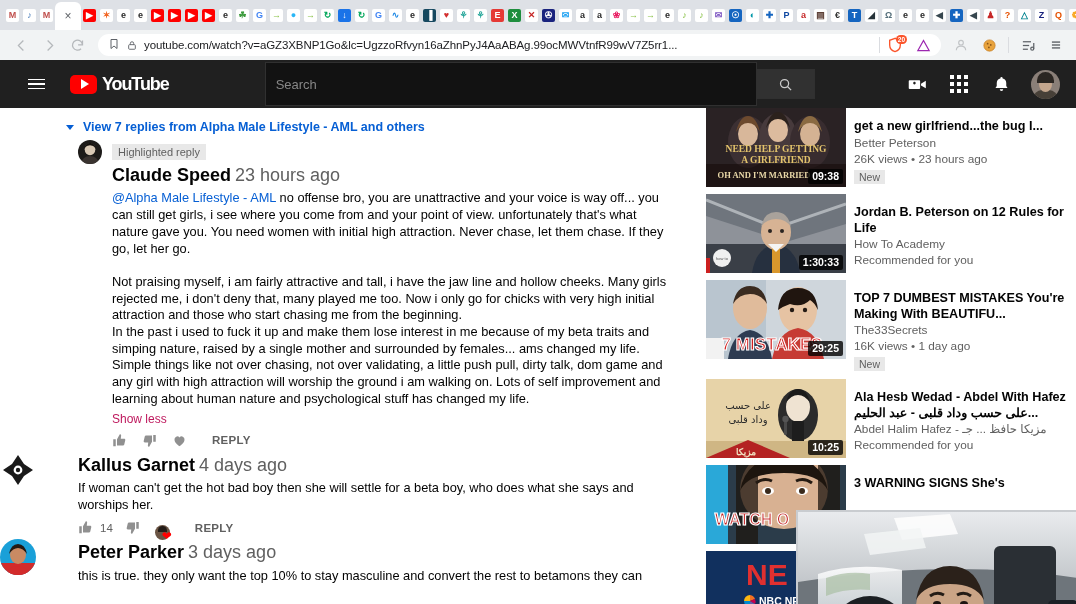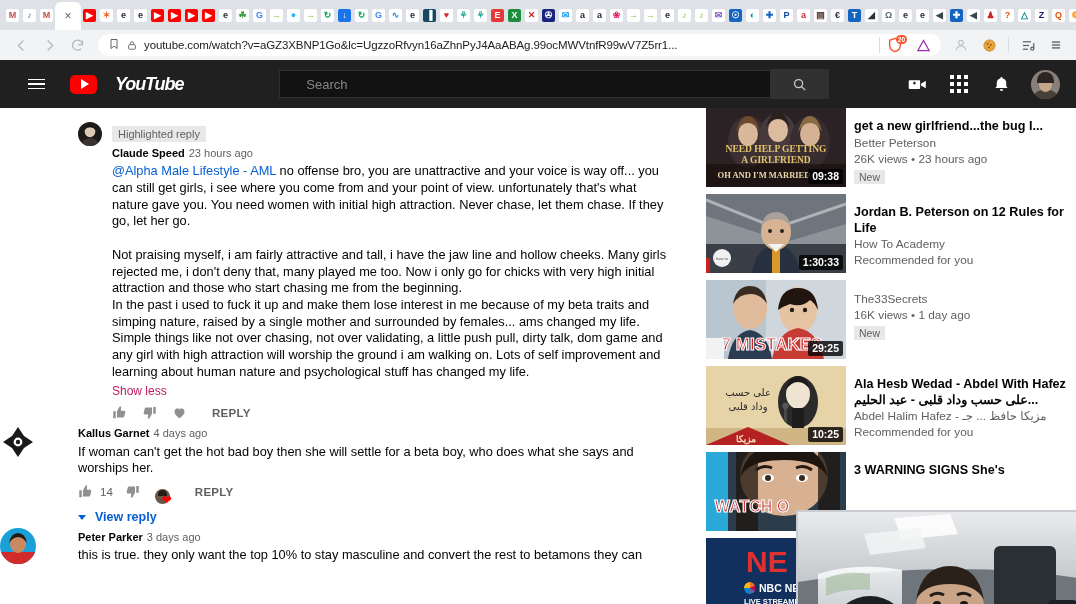--- a/index.html
+++ b/index.html
@@ -118,22 +118,22 @@
   #guide-btn {
     width: 40px; height: 40px;
     display: flex; align-items: center; justify-content: center;
     flex: 0 0 auto;
   }
   .hamburger-bar {
     display: block; width: 17px; height: 1.5px;
     background: #fff; margin: 3px 0;
   }
   #yt-logo {
-    display: flex; align-items: center; gap: 18px;
-    margin-left: 14px; flex: 0 0 auto; font-style: italic;
+    display: flex; align-items: center; gap: 5px;
+    margin-left: 14px; flex: 0 0 auto;
   }
   #yt-logo-mark {
     width: 27px; height: 19px; background: #ff0000;
     border-radius: 5px;
     display: flex; align-items: center; justify-content: center;
   }
   #yt-logo-tri {
     width: 0; height: 0;
     border-left: 8px solid #fff;
     border-top: 5px solid transparent;
@@ -143,27 +143,27 @@
   #yt-logo-text {
     color: #fff; font-size: 18px; font-weight: bold;
     letter-spacing: -1.1px;
   }
   #yt-search-wrap {
     display: flex; align-items: center;
     margin-left: 96px;
     flex: 0 0 auto;
   }
   #yt-search-input {
-    width: 492px; height: 28px;
+    width: 492px; height: 44px;
     background: #121212;
     border: 1px solid #303030;
     color: #c8c8c8;
     font-size: 13px;
     font-family: "Liberation Sans", sans-serif;
-    padding: 0 26px;
+    padding: 0 10px;
     outline: none;
   }
   #yt-search-input::placeholder { color: #878787; }
   #yt-search-btn {
     width: 58px; height: 30px;
     background: #313131;
     border: 1px solid #303030;
     border-left: none;
     display: flex; align-items: center; justify-content: center;
   }
@@ -244,21 +244,21 @@
   .cbody { flex: 1 1 auto; min-width: 0; }
   .highlight-chip {
     display: inline-block;
     background: #e8e8e8;
     color: #606060;
     font-size: 11px;
     padding: 2px 6px;
     margin-bottom: 4px;
   }
   .c-head {
-    font-size: 11px;
+    font-size: 18px;
     margin-bottom: 3px;
     line-height: 1.3;
   }
   .c-author { font-weight: bold; color: #030303; }
   .c-time { color: #606060; margin-left: 4px; font-weight: normal; }
   .c-text {
     font-size: 12.8px; color: #030303;
     line-height: 16.7px;
     white-space: pre-wrap;
     word-wrap: break-word;
@@ -707,20 +707,24 @@
         <span class="av-face"></span>
         <span class="av-hair"></span>
       </div>
     </div>
   </div>
 
   <div id="yt-body">
 
     <div id="comments-col">
 
+      <div class="view-replies">
+        <span class="caret-down"></span>
+        <span>View 7 replies from Alpha Male Lifestyle - AML and others</span>
+      </div>
 
       <div id="comment-list">
           <div class="comment indent">
             <div class="avatar"><svg viewBox="0 0 36 36" width="100%" height="100%">
                 <rect width="36" height="36" fill="#1d1b19"></rect>
                 <ellipse cx="18" cy="14" rx="8" ry="9" fill="#d9c9b5"></ellipse>
                 <path d="M9 13q3-9 9-9t9 9q-4-5-9-5t-9 5z" fill="#15120f"></path>
                 <path d="M4 36q3-12 14-12t14 12z" fill="#3a3330"></path>
               </svg></div>
             <div class="cbody"><div class="highlight-chip">Highlighted reply</div><div class="c-head"><span class="c-author">Claude Speed</span><span class="c-time">23 hours ago</span></div><div class="c-text"><span class="mention">@Alpha Male Lifestyle - AML</span> no offense bro, you are unattractive and your voice is way off... you can still get girls, i see where you come from and your point of view. unfortunately that's what nature gave you. You need women with initial high attraction. Never chase, let them chase. If they go, let her go.
@@ -768,24 +772,20 @@
                   </svg>
                 </span>
                 <span class="heart-badge">
                   <span class="mini-av">
                     <span class="mh"></span>
                   </span>
                   <span class="red-heart">❤</span>
                 </span>
                 <span class="reply-btn">REPLY</span>
               </div>
-              <div class="view-reply-link">
-                <span class="caret-down" style="margin-left:0"></span>
-                <span>View reply</span>
-              </div>
             </div>
           </div>
           <div class="comment">
             <div class="avatar"><svg viewBox="0 0 36 36" width="100%" height="100%">
                 <rect width="36" height="36" fill="#1aa0d8"></rect>
                 <path d="M0 24h36v12H0z" fill="#d22b2b"></path>
                 <ellipse cx="18" cy="16" rx="8" ry="9" fill="#c98a63"></ellipse>
                 <path d="M9 15q2-10 9-10t9 10q-4-6-9-6t-9 6z" fill="#241a14"></path>
                 <path d="M6 36q3-9 12-9t12 9z" fill="#d22b2b"></path>
               </svg></div>
@@ -848,21 +848,21 @@
               <path d="M27 24q3-18 17-18t17 18q-6-10-17-10t-17 10z" fill="#3a2b20"></path>
               <path d="M22 79q4-26 22-29q18 3 22 29z" fill="#2e3c52"></path>
               <ellipse cx="92" cy="30" rx="19" ry="23" fill="#e6c3a3"></ellipse>
               <path d="M72 30q2-22 20-22t20 22q-4-8-8-10q-8 8-20 4q-6 2-12 6z" fill="#20150f"></path>
               <path d="M66 79q6-28 26-31q20 3 26 31z" fill="#c63b34"></path>
               <circle cx="86" cy="30" r="2.2" fill="#241a14"></circle>
               <circle cx="99" cy="30" r="2.2" fill="#241a14"></circle>
               <rect x="0" y="58" width="18" height="21" fill="#f2f2f2"></rect>
               <text x="66" y="70" font-family="Liberation Sans, sans-serif" font-size="17" font-weight="bold" fill="#d21f1f" text-anchor="middle" stroke="#ffffff" stroke-width="1.1">7 MISTAKES</text>
             </svg><span class="sv-dur">29:25</span></div>
-          <div class="sv-meta"><div class="sv-chan">The33Secrets</div><div class="sv-stats">16K views • 1 day ago</div><span class="sv-new">New</span></div>
+          <div class="sv-meta"><div class="sv-title">TOP 7 DUMBEST MISTAKES You're Making With BEAUTIFU...</div><div class="sv-chan">The33Secrets</div><div class="sv-stats">16K views • 1 day ago</div><span class="sv-new">New</span></div>
         </div>
         <div class="sv-row">
           <div class="sv-thumb"><svg viewBox="0 0 140 79" width="140" height="79">
               <rect width="140" height="79" fill="#e4cfa4"></rect>
               <rect x="0" y="0" width="140" height="62" fill="#e7d3a8"></rect>
               <rect x="0" y="62" width="140" height="17" fill="#cfb684"></rect>
               <ellipse cx="92" cy="36" rx="20" ry="26" fill="#2b2b2b"></ellipse>
               <ellipse cx="92" cy="28" rx="12" ry="15" fill="#efe3d2"></ellipse>
               <path d="M80 24q3-14 12-14t12 14q-5-8-12-8t-12 8z" fill="#1a1a1a"></path>
               <rect x="86" y="42" width="12" height="20" fill="#1d1d1d"></rect>

